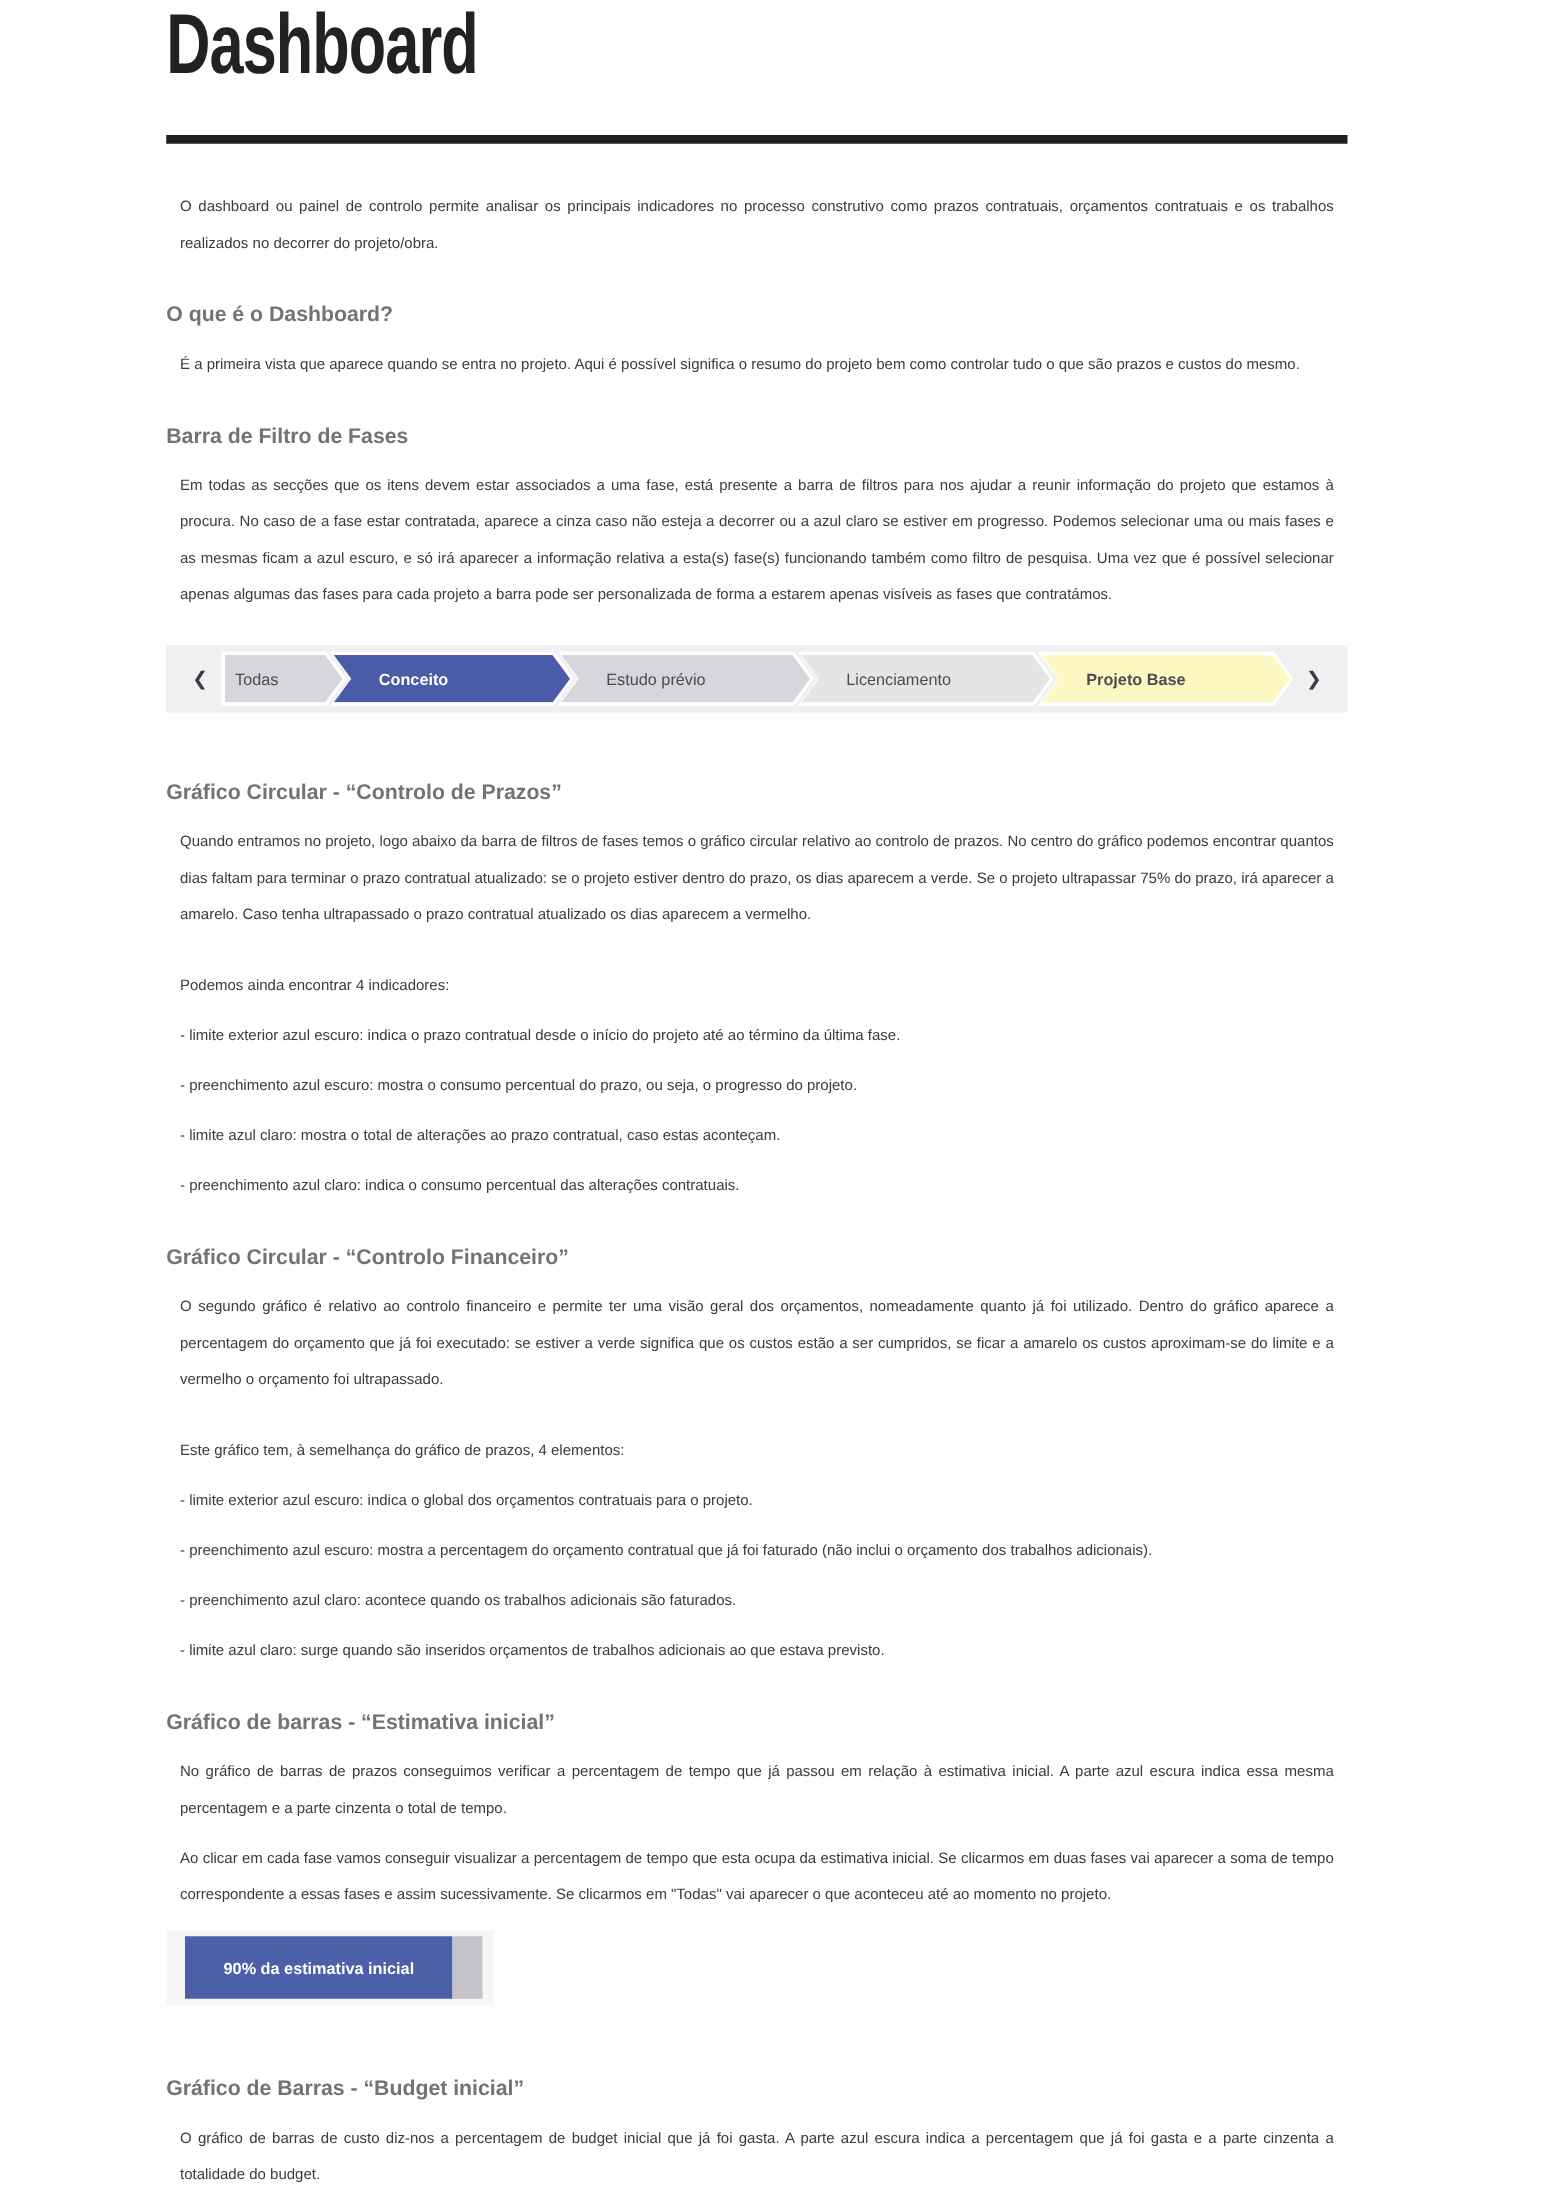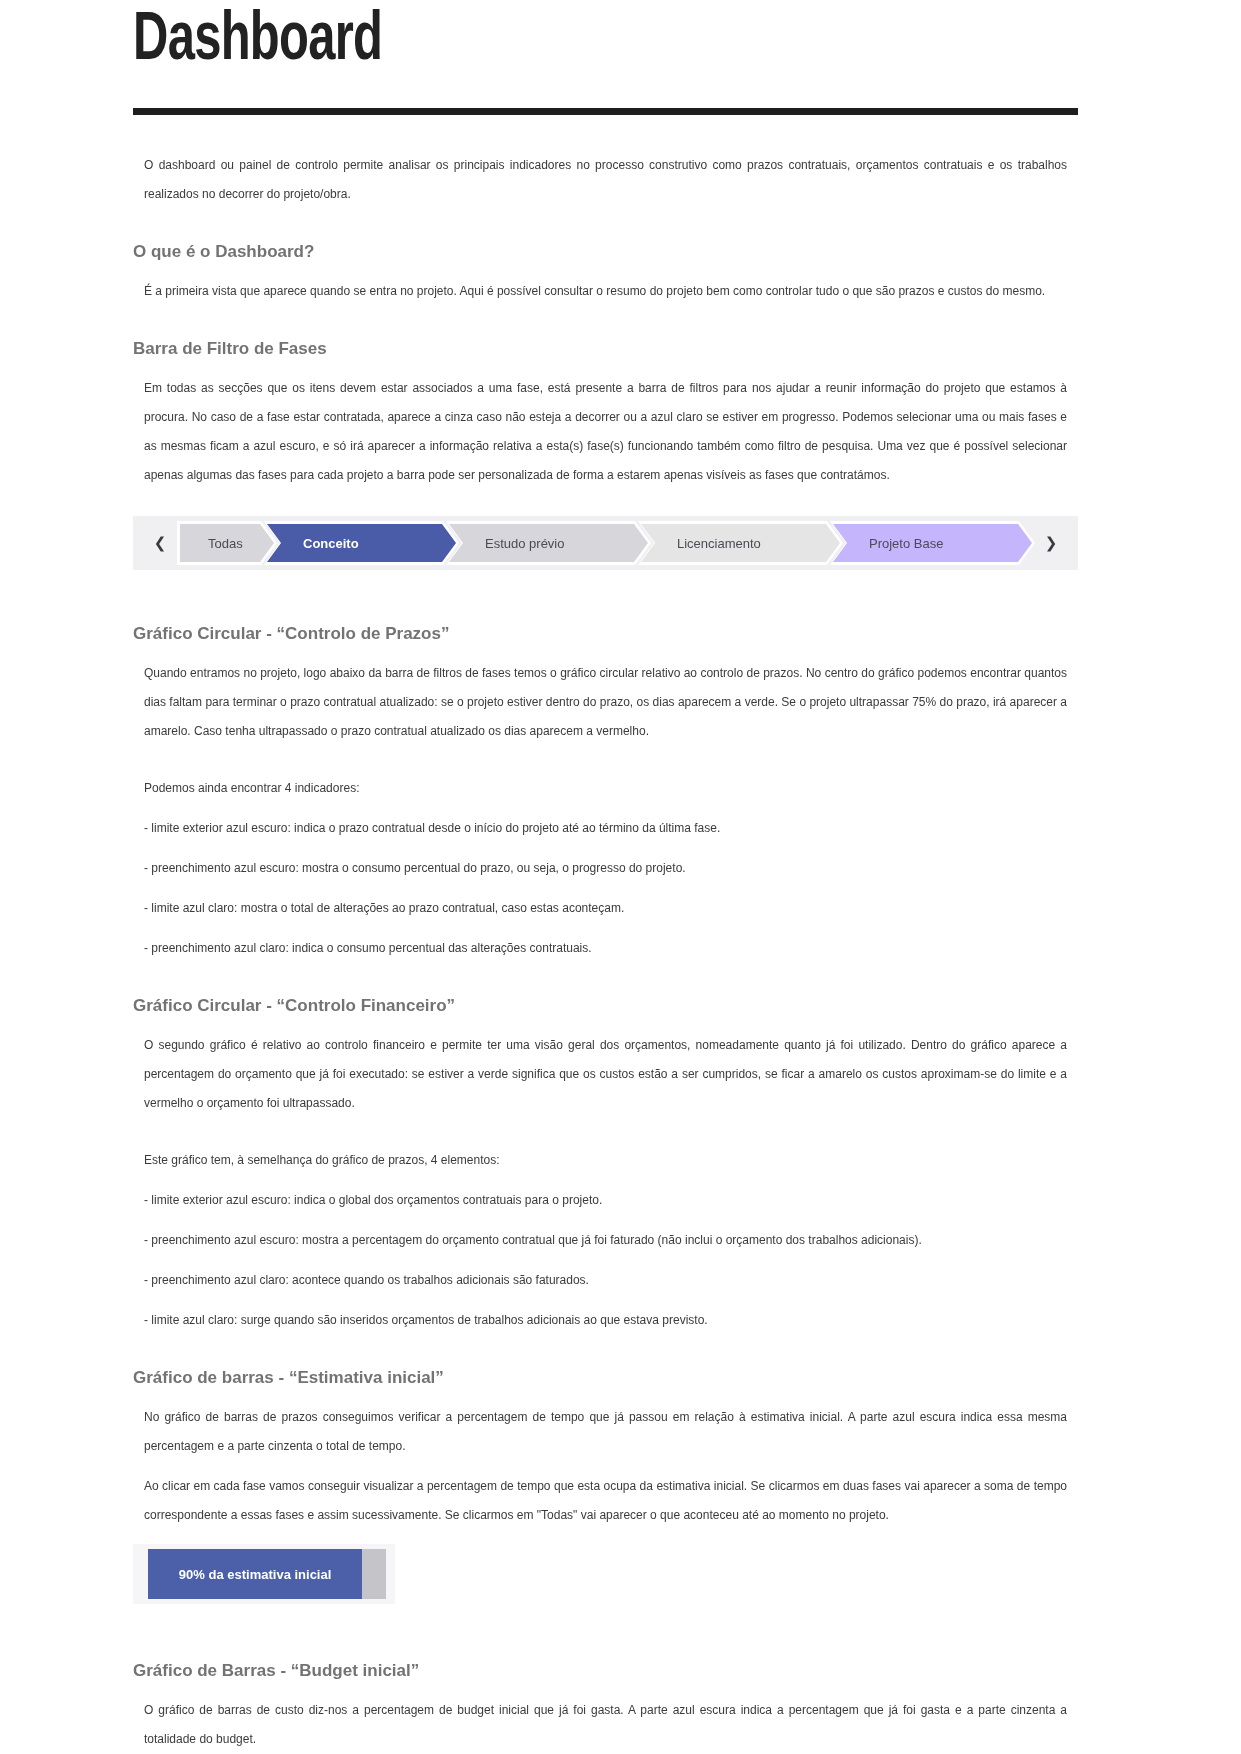--- a/index.html
+++ b/index.html
@@ -43,21 +43,21 @@
     clip-path:polygon(0 0, calc(100% - 16px) 0, 100% 50%, calc(100% - 16px) 100%, 0 100%, 16px 50%);
     padding:3px;box-sizing:border-box;
   }
   .chev + .chev{margin-left:-13px;text-align:center;}
   .chev.first{clip-path:polygon(0 0, calc(100% - 16px) 0, 100% 50%, calc(100% - 16px) 100%, 0 100%);}
   .chev-in{
     height:100%;display:flex;align-items:center;box-sizing:border-box;
     clip-path:polygon(0 0, calc(100% - 14px) 0, 100% 50%, calc(100% - 14px) 100%, 0 100%, 14px 50%);
     padding-left:36px;font-size:13px;color:#4b4b55;
   }
-  .chev.first .chev-in{clip-path:polygon(0 0, calc(100% - 14px) 0, 100% 50%, calc(100% - 14px) 100%, 0 100%);padding-left:28px;}
+  .chev.first .chev-in{clip-path:polygon(0 0, calc(100% - 14px) 0, 100% 50%, calc(100% - 14px) 100%, 0 100%);padding-left:8px;}
   .chev.w-todas{width:100px;}
   .chev.w-conceito{width:195px;}
   .chev.w-mid{width:205px;}
   .chev[data-state="selected"] .chev-in{color:#ffffff;font-weight:700;}
 
   
   .mini-bar-wrap{
     margin-top:14px;width:262px;height:60px;background:#f6f6f8;
     display:flex;align-items:center;box-sizing:border-box;padding-left:15px;
   }
@@ -74,42 +74,42 @@
 <div class="page">
 
   <div class="title-wrap">
     <h1 class="page-title">Dashboard</h1>
   </div>
   <div class="title-divider"></div>
 
   <p class="para" style="margin-top:36px;">O dashboard ou painel de controlo permite analisar os principais indicadores no processo construtivo como prazos contratuais, orçamentos contratuais e os trabalhos realizados no decorrer do projeto/obra.</p>
 
   <h2>O que é o Dashboard?</h2>
-  <p class="para">É a primeira vista que aparece quando se entra no projeto. Aqui é possível consultar o resumo do projeto bem como controlar tudo o que são prazos e custos do mesmo.</p>
+  <p class="para">É a primeira vista que aparece quando se entra no projeto. Aqui é possível significa o resumo do projeto bem como controlar tudo o que são prazos e custos do mesmo.</p>
 
   <h2>Barra de Filtro de Fases</h2>
   <p class="para">Em todas as secções que os itens devem estar associados a uma fase, está presente a barra de filtros para nos ajudar a reunir informação do projeto que estamos à procura. No caso de a fase estar contratada, aparece a cinza caso não esteja a decorrer ou a azul claro se estiver em progresso. Podemos selecionar uma ou mais fases e as mesmas ficam a azul escuro, e só irá aparecer a informação relativa a esta(s) fase(s) funcionando também como filtro de pesquisa. Uma vez que é possível selecionar apenas algumas das fases para cada projeto a barra pode ser personalizada de forma a estarem apenas visíveis as fases que contratámos.</p>
 
   <div class="phase-bar" style="background: rgb(240, 240, 242);">
     <span class="nav-arrow">❮</span>
     <div class="chevs">
       <div class="chev first w-todas" data-state="default">
         <div class="chev-in" style="background: rgb(214, 214, 219);">Todas</div>
       </div>
       <div class="chev w-conceito" data-state="selected">
         <div class="chev-in" style="background: rgb(74, 91, 168);">Conceito</div>
       </div>
       <div class="chev w-mid" data-state="default">
         <div class="chev-in" style="background: rgb(214, 214, 219);">Estudo prévio</div>
       </div>
       <div class="chev w-mid" data-state="default">
         <div class="chev-in" style="background: #e5e5e5;">Licenciamento</div>
       </div>
       <div class="chev w-mid" data-state="available">
-        <div class="chev-in" style="background: #c4b5fd;">Projeto Base</div>
+        <div class="chev-in" style="background: #fef9c3; font-weight: bold;">Projeto Base</div>
       </div>
     </div>
     <span class="nav-arrow right">❯</span>
   </div>
 
   <h2 class="after-img">Gráfico Circular - “Controlo de Prazos”</h2>
   <p class="para">Quando entramos no projeto, logo abaixo da barra de filtros de fases temos o gráfico circular relativo ao controlo de prazos. No centro do gráfico podemos encontrar quantos dias faltam para terminar o prazo contratual atualizado: se o projeto estiver dentro do prazo, os dias aparecem a verde. Se o projeto ultrapassar 75% do prazo, irá aparecer a amarelo. Caso tenha ultrapassado o prazo contratual atualizado os dias aparecem a vermelho.</p>
 
   <p class="line mt">Podemos ainda encontrar 4 indicadores:</p>
   <p class="line">- limite exterior azul escuro:  indica o prazo contratual desde o início do projeto até ao término da última fase.</p>

